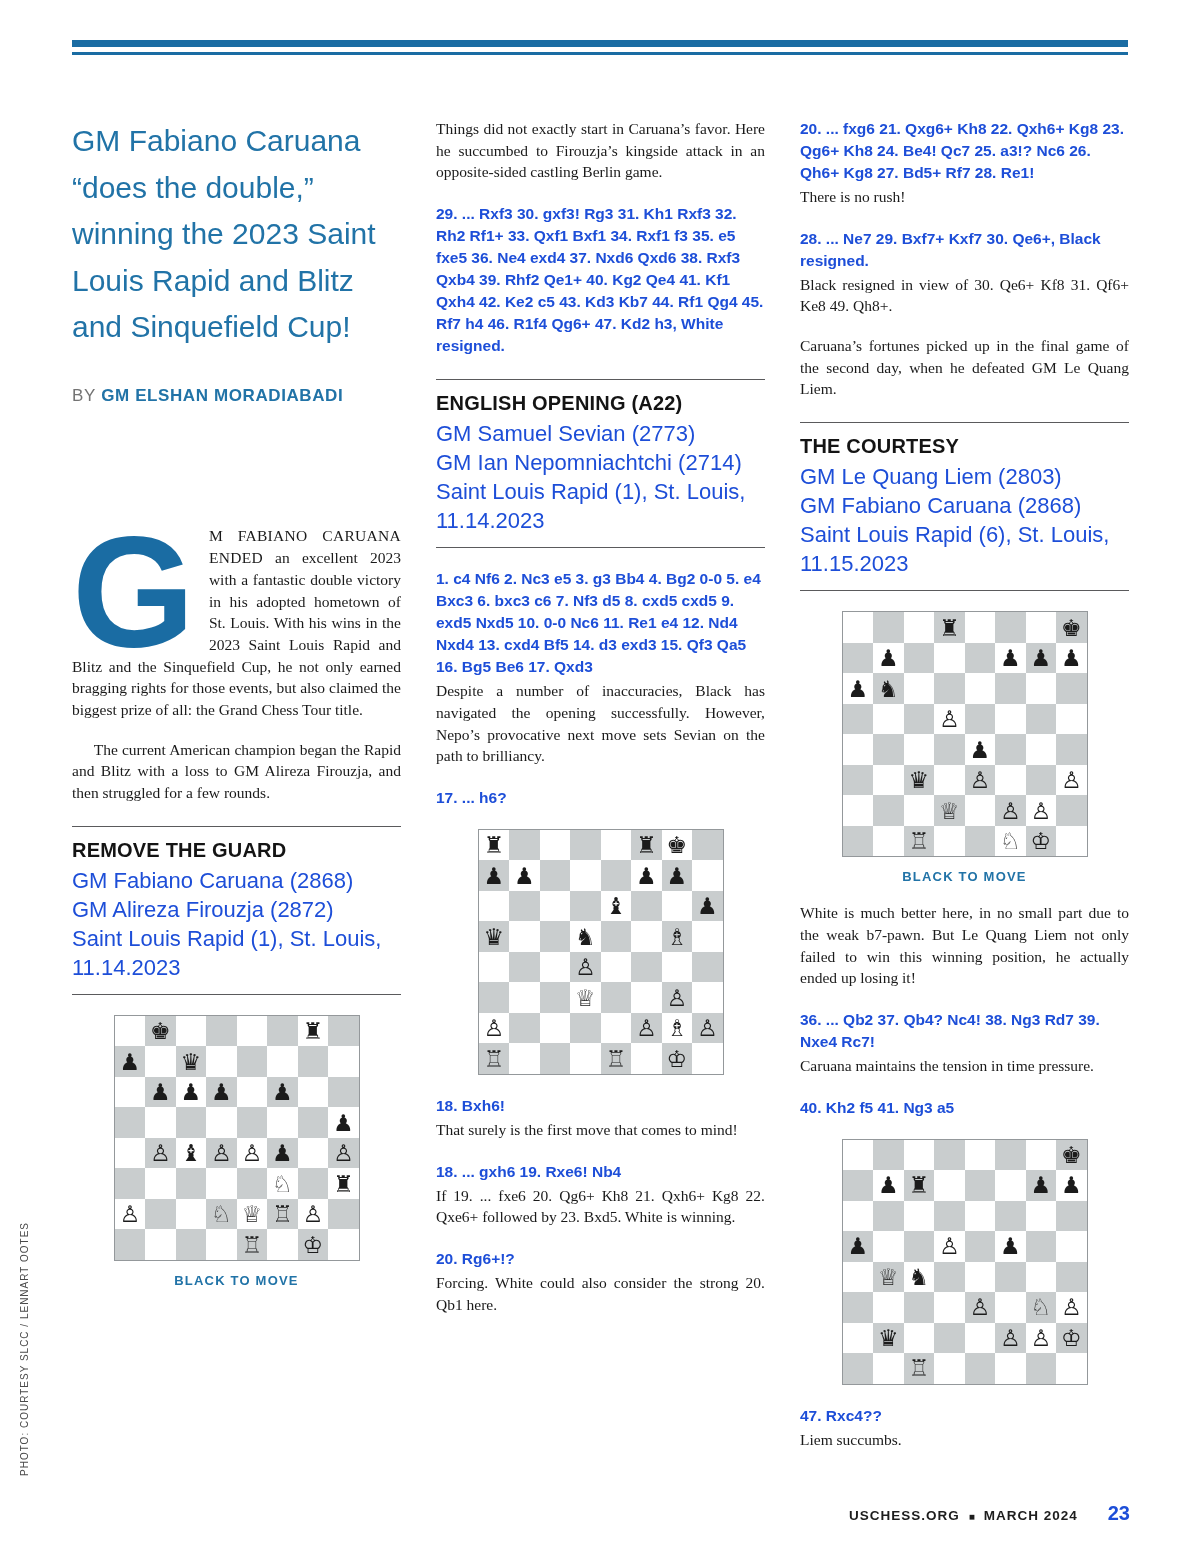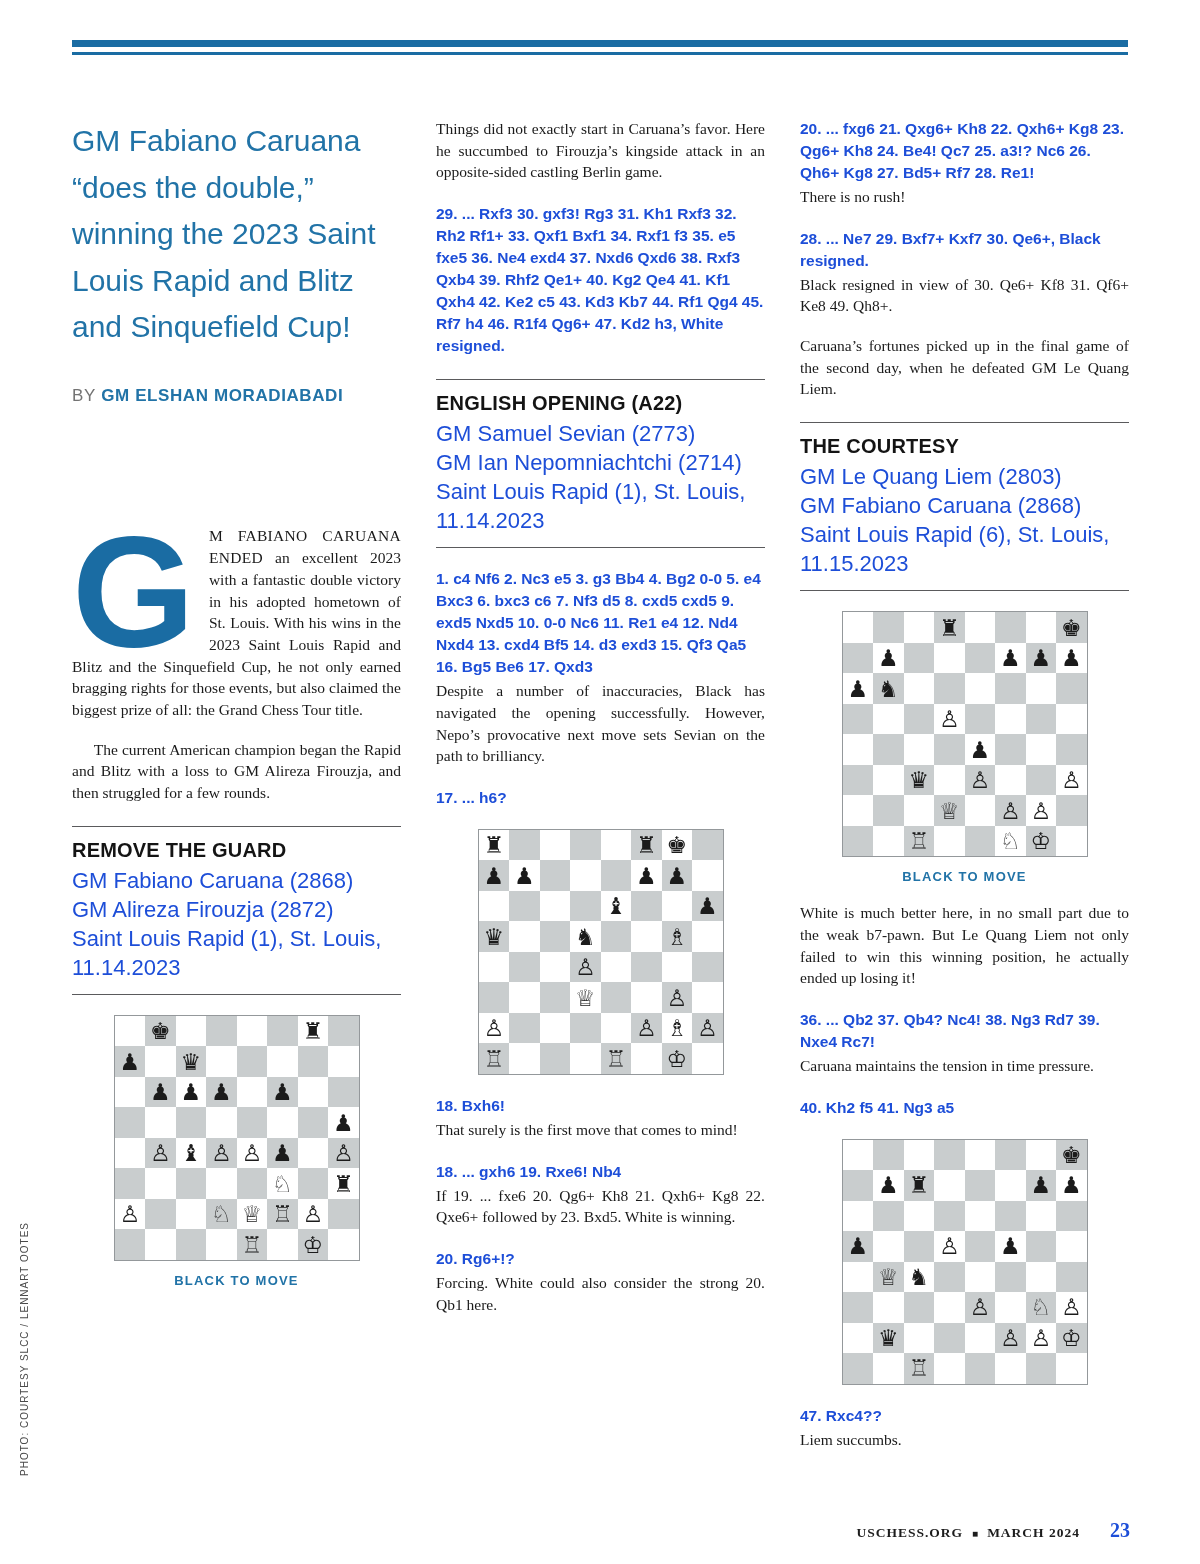--- a/index.html
+++ b/index.html
@@ -71,23 +71,23 @@
   }
 
   .photo-credit {
     position:absolute; left:30px; bottom:88px;
     transform:rotate(-90deg); transform-origin:left bottom;
     font-family:"Liberation Sans", sans-serif; font-size:10px; letter-spacing:1px;
     color:#4a4a4a; white-space:nowrap;
   }
 
   .footer {
-    position:absolute; right:70px; bottom:22px;
+    position:absolute; right:70px; bottom:39px;
     display:flex; align-items:baseline; gap:9px;
-    font-family:Liberation Serif, serif;
+    font-family:Liberation Sans, sans-serif;
   }
   .footer .site, .footer .issue {
     font-size:13.5px; font-weight:bold; letter-spacing:1px; color:#1d1d1d;
   }
   .footer .sep { font-size:10px; color:#1d1d1d; }
   .footer .pageno { font-size:20px; font-weight:bold; color:#1d4ed8; margin-left:21px; }
 </style>
 </head>
 <body>
 

